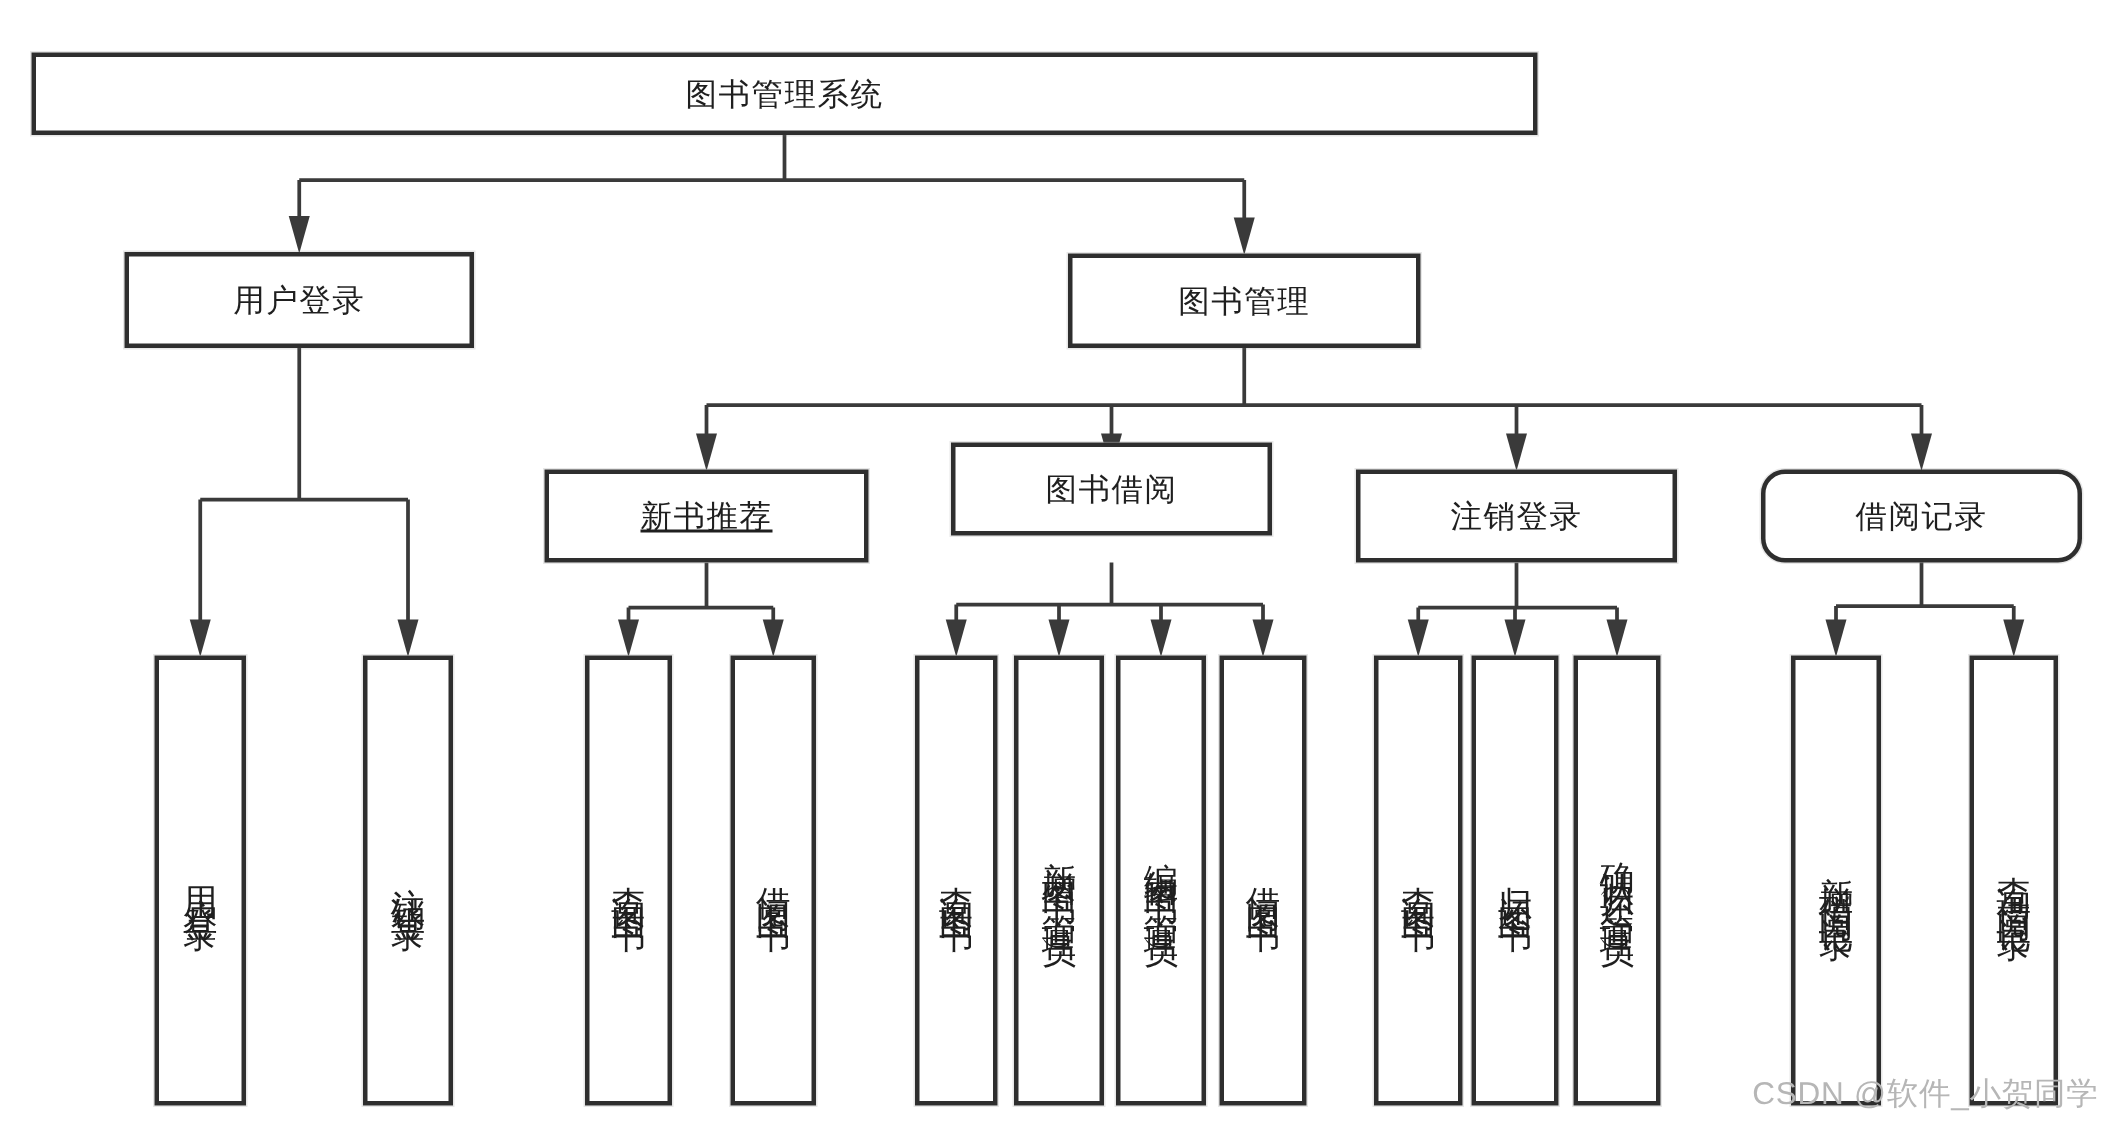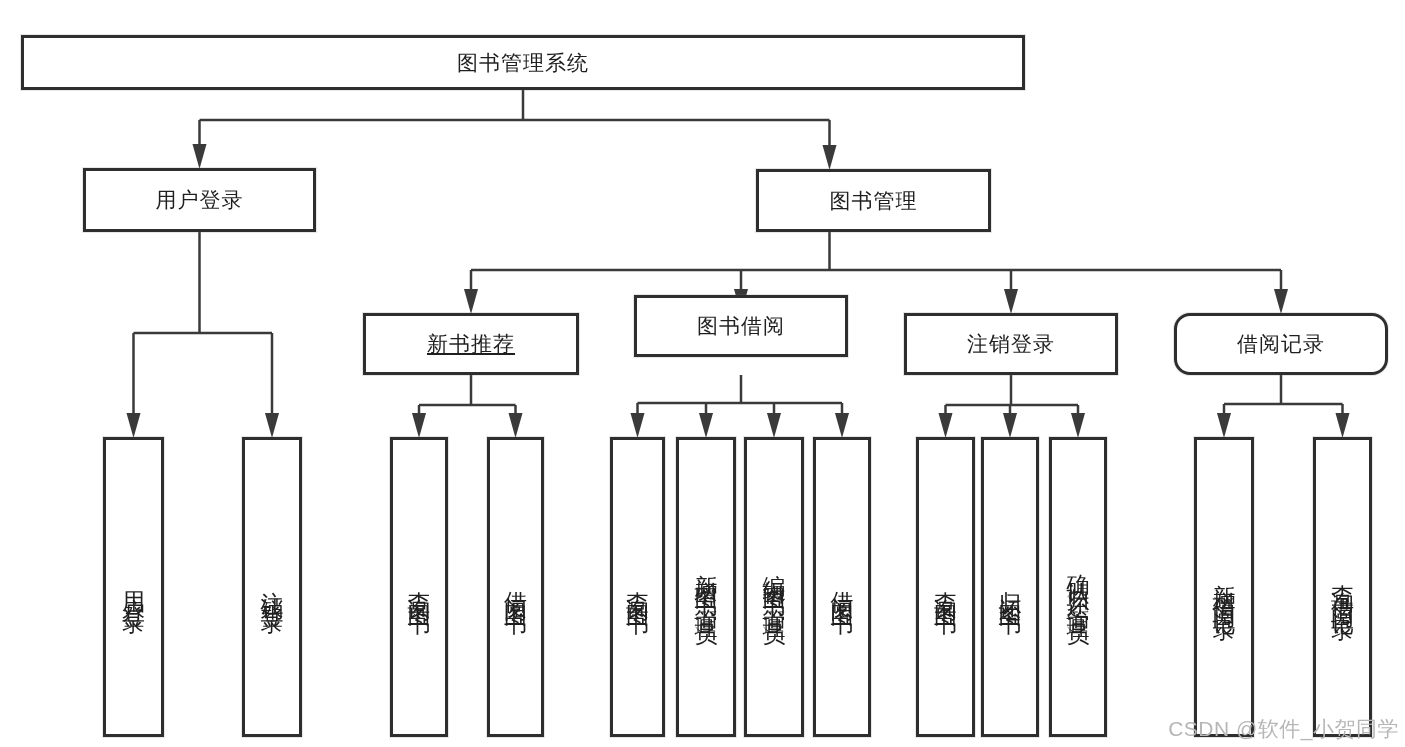--- a/index.html
+++ b/index.html
@@ -92,21 +92,21 @@
       <path d="M 1342.5 404 V 417"></path>
       <polygon points="1335.5,413 1349.5,413 1342.5,438"></polygon>
     </svg>
   <div id="nodes">
       <div class="node horiz" style="left: 21px; top: 13px; width: 1004px; height: 55px; margin-top: 22px;">
         <span class="node-label">图书管理系统</span>
       </div>
       <div class="node horiz" style="left: 83px; top: 168px; width: 233px; height: 64px;">
         <span class="node-label">用户登录</span>
       </div>
-      <div class="node horiz" style="left: 712px; top: 169px; width: 235px; height: 63px; margin-left: 44px;">
+      <div class="node horiz" style="left: 712px; top: 169px; width: 235px; height: 63px;">
         <span class="node-label">图书管理</span>
       </div>
       <div class="node horiz" style="left: 363px; top: 313px; width: 216px; height: 62px; text-decoration: underline;">
         <span class="node-label">新书推荐</span>
       </div>
       <div class="node horiz" style="left: 634px; top: 295px; width: 214px; height: 62px;">
         <span class="node-label">图书借阅</span>
       </div>
       <div class="node horiz" style="left: 904px; top: 313px; width: 214px; height: 62px;">
         <span class="node-label">注销登录</span>

